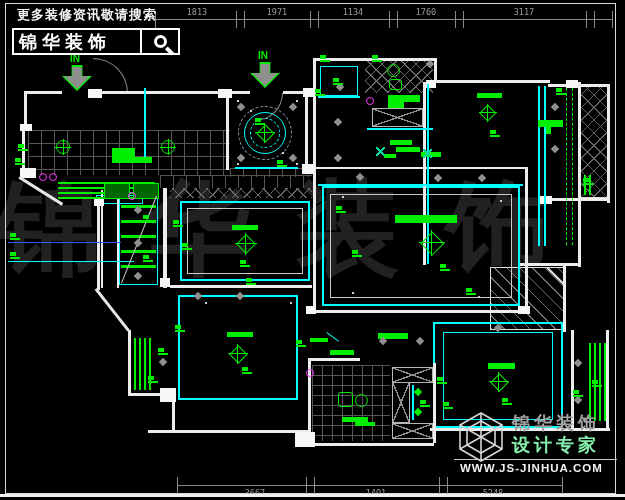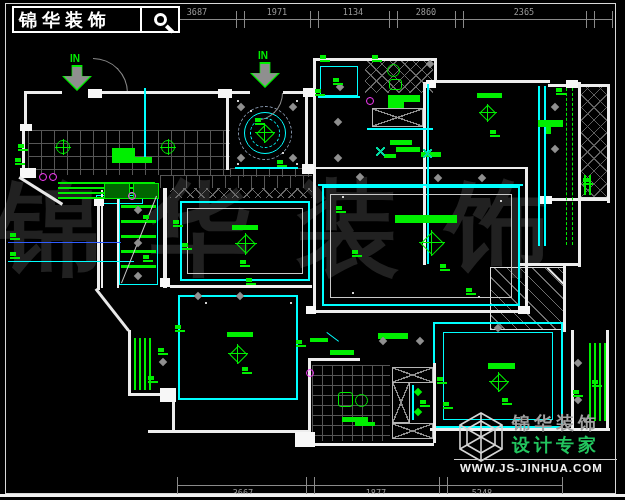--- a/index.html
+++ b/index.html
@@ -87,21 +87,21 @@
   #sdiv{width:2px;background:#fff;}
   #mcell{width:36px;display:flex;align-items:center;justify-content:center;position:relative;}
   #mglass{position:relative;width:13px;height:13px;border:3px solid #fff;border-radius:50%;}
   #mglass::after{content:"";position:absolute;width:9px;height:4px;background:#fff;
     left:8px;top:11px;transform:rotate(45deg);}
   
   #logo{position:absolute;left:452px;top:405px;z-index:9;}
   #logocube{position:absolute;left:2px;top:4px;}
   #logotxt1{position:absolute;left:60px;top:6px;color:#a2a2a2;font-family:"Liberation Serif",serif;
     font-weight:bold;font-size:18px;letter-spacing:4px;white-space:nowrap;}
-  #logotxt2{position:absolute;left:60px;top:28px;color:#22c55e;font-family:Liberation Sans, sans-serif;
+  #logotxt2{position:absolute;left:60px;top:28px;color:#86efac;font-family:Liberation Sans, sans-serif;
     font-weight:bold;font-size:18px;letter-spacing:4px;white-space:nowrap;}
   #logoline{position:absolute;left:2px;top:54px;width:163px;height:1px;background:#cccccc;}
   #logourl{position:absolute;left:8px;top:57px;color:#f2f2f2;font-weight:bold;font-size:11.5px;
     letter-spacing:1px;font-family:"Liberation Sans",sans-serif;white-space:nowrap;}
 </style>
 </head>
 <body>
 
 <div id="canvas">
   <div id="watermark">锦华装饰</div>
@@ -343,50 +343,51 @@
       <div class="dimtick" style="left: 244px; top: 11px; height: 17px;"></div>
       <div class="dimtick" style="left: 310px; top: 11px; height: 17px;"></div>
       <div class="dimtick" style="left: 318px; top: 11px; height: 17px;"></div>
       <div class="dimtick" style="left: 389px; top: 11px; height: 17px;"></div>
       <div class="dimtick" style="left: 397px; top: 11px; height: 17px;"></div>
       <div class="dimtick" style="left: 455px; top: 11px; height: 17px;"></div>
       <div class="dimtick" style="left: 463px; top: 11px; height: 17px;"></div>
       <div class="dimtick" style="left: 586px; top: 11px; height: 17px;"></div>
       <div class="dimtick" style="left: 594px; top: 11px; height: 17px;"></div>
       <div class="dimtick" style="left: 612px; top: 11px; height: 17px;"></div>
-      <div class="dimlabel" style="left: 175px; top: 7px;">3687</div>
+      <div class="dimlabel" style="left: 175px; top: 7px;">1813</div>
       <div class="dimlabel" style="left: 255px; top: 7px;">1971</div>
       <div class="dimlabel" style="left: 331px; top: 7px;">1134</div>
-      <div class="dimlabel" style="left: 404px; top: 7px;">2860</div>
-      <div class="dimlabel" style="left: 502px; top: 7px;">2365</div>
+      <div class="dimlabel" style="left: 404px; top: 7px;">1760</div>
+      <div class="dimlabel" style="left: 502px; top: 7px;">3117</div>
       <div class="dimline" style="left: 177px; top: 485px; width: 385px; height: 1px;"></div>
       <div class="dimtick" style="left: 177px; top: 477px; height: 17px;"></div>
       <div class="dimtick" style="left: 306px; top: 477px; height: 17px;"></div>
       <div class="dimtick" style="left: 314px; top: 477px; height: 17px;"></div>
       <div class="dimtick" style="left: 439px; top: 477px; height: 17px;"></div>
       <div class="dimtick" style="left: 447px; top: 477px; height: 17px;"></div>
       <div class="dimtick" style="left: 562px; top: 477px; height: 17px;"></div>
-      <div class="dimlabel" style="left: 221px; top: 488px;">3667</div>
-      <div class="dimlabel" style="left: 354px; top: 488px;">1877</div>
-      <div class="dimlabel" style="left: 460px; top: 488px;">5248</div>
+      <div class="dimlabel" style="left: 233px; top: 488px;">3667</div>
+      <div class="dimlabel" style="left: 354px; top: 488px;">1491</div>
+      <div class="dimlabel" style="left: 471px; top: 488px;">5248</div>
       <div class="inmk" style="left: 62px; top: 53px; width: 30px; height: 40px;">
         <div class="inlab">IN</div>
         <div class="arw"></div>
         <div class="arw-in"></div>
       </div>
       <div class="inmk" style="left: 250px; top: 50px; width: 30px; height: 40px;">
         <div class="inlab">IN</div>
         <div class="arw"></div>
         <div class="arw-in"></div>
       </div>
     </div>
   <div id="sheet"></div>
   <div id="bottomline"></div>
 
   <div id="searchbox">
+    <div id="tagline">更多装修资讯敬请搜索</div>
     <div id="sbox">
       <div id="brand">锦华装饰</div>
       <div id="sdiv"></div>
       <div id="mcell">
         <div id="mglass"></div>
       </div>
     </div>
   </div>
 
   <div id="logo">

